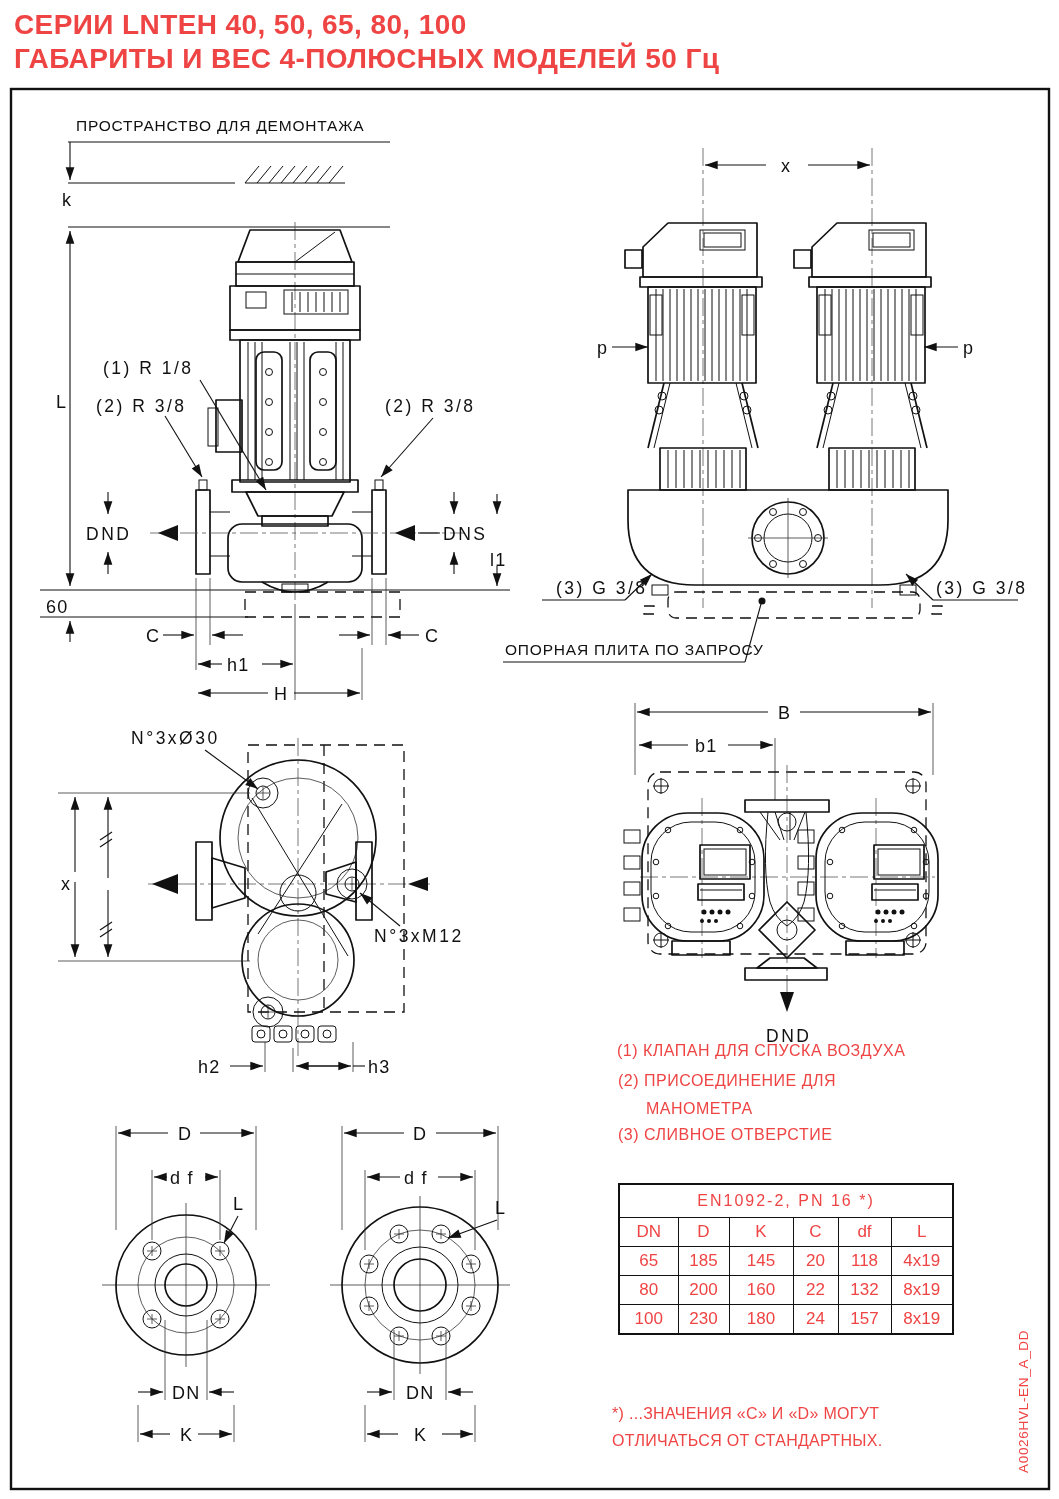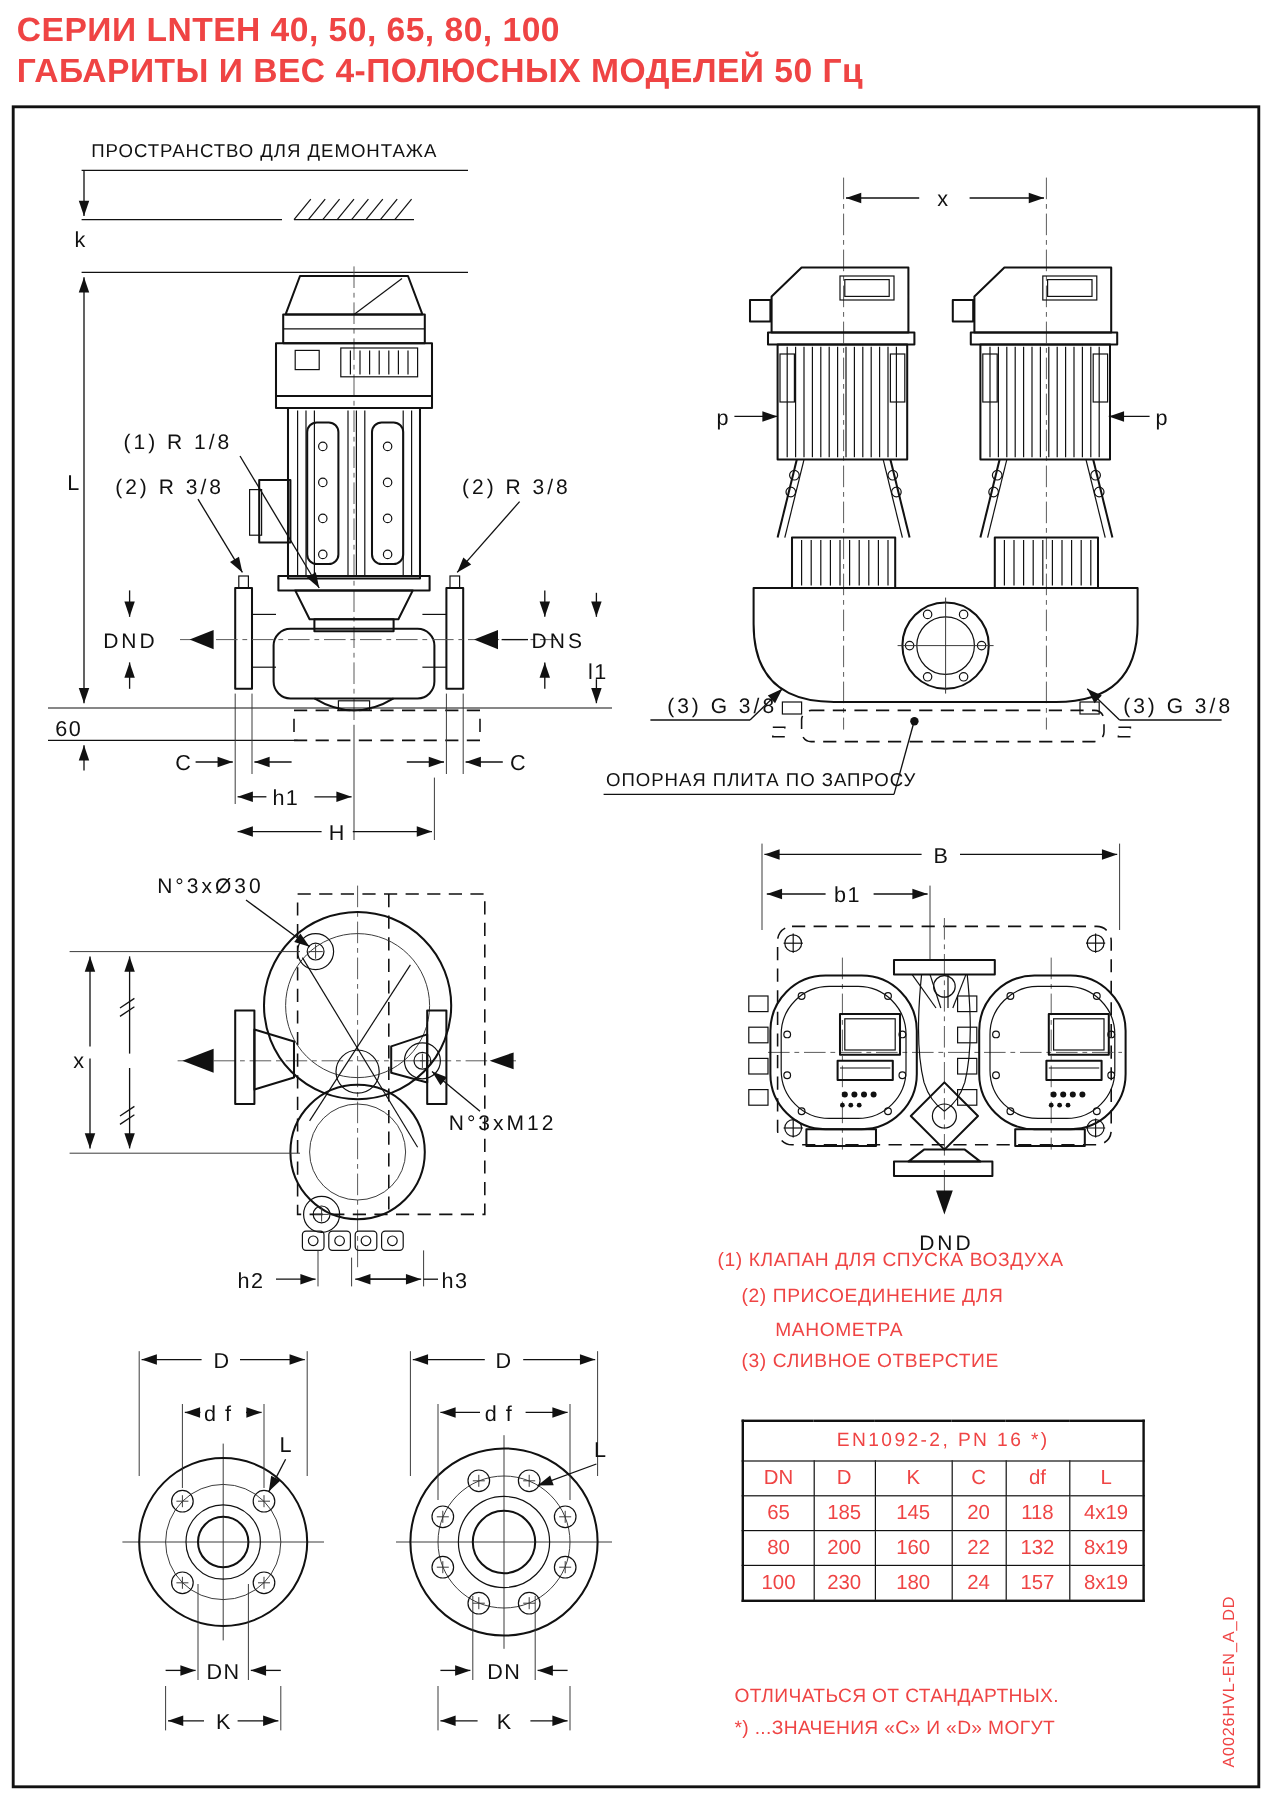--- a/index.html
+++ b/index.html
@@ -537,21 +537,21 @@
       <line class="dim" x1="473" y1="1392" x2="448" y2="1392" marker-end="url(#ar)"></line>
       <text class="lb2" x="406" y="1399">DN</text>
       <line class="th" x1="365" y1="1405" x2="365" y2="1442"></line>
       <line class="th" x1="475" y1="1405" x2="475" y2="1442"></line>
       <line class="dim" x1="398" y1="1434" x2="367" y2="1434" marker-end="url(#ar)"></line>
       <line class="dim" x1="442" y1="1434" x2="473" y2="1434" marker-end="url(#ar)"></line>
       <text class="lb2" x="414" y="1441">K</text>
     </g>
   </svg>
 
-  <div class="abs note" style="left:598px;top:1042px">(1) КЛАПАН ДЛЯ СПУСКА ВОЗДУХА</div>
+  <div class="abs note" style="left:617px;top:1042px">(1) КЛАПАН ДЛЯ СПУСКА ВОЗДУХА</div>
   <div class="abs note" style="left:618px;top:1072px">(2) ПРИСОЕДИНЕНИЕ ДЛЯ</div>
   <div class="abs note" style="left:646px;top:1100px">МАНОМЕТРА</div>
   <div class="abs note" style="left:618px;top:1126px">(3) СЛИВНОЕ ОТВЕРСТИЕ</div>
 
   <div class="abs flanges-title" style="left:870px;top:1204px">ФЛАНЦЫ</div>
 
   <div class="abs" style="left:618px;top:1183px">
     <table class="fl">
       <colgroup>
         <col style="width:59px">
@@ -595,19 +595,19 @@
             <td>180</td>
             <td>24</td>
             <td>157</td>
             <td>8x19</td>
       </tr>
     </tbody>
       </table>
   </div>
 
   <div class="abs foot" style="left:612px;top:1400px">
+    <div>*) ...ЗНАЧЕНИЯ «C» И «D» МОГУТ</div>
     <div>ОТЛИЧАТЬСЯ ОТ СТАНДАРТНЫХ.</div>
-    <div>*) ...ЗНАЧЕНИЯ «C» И «D» МОГУТ</div>
   </div>
 
   <div class="abs code" style="left:1016px;top:1473px">A0026HVL-EN_A_DD</div>
 
 </div>
 
 </body></html>

